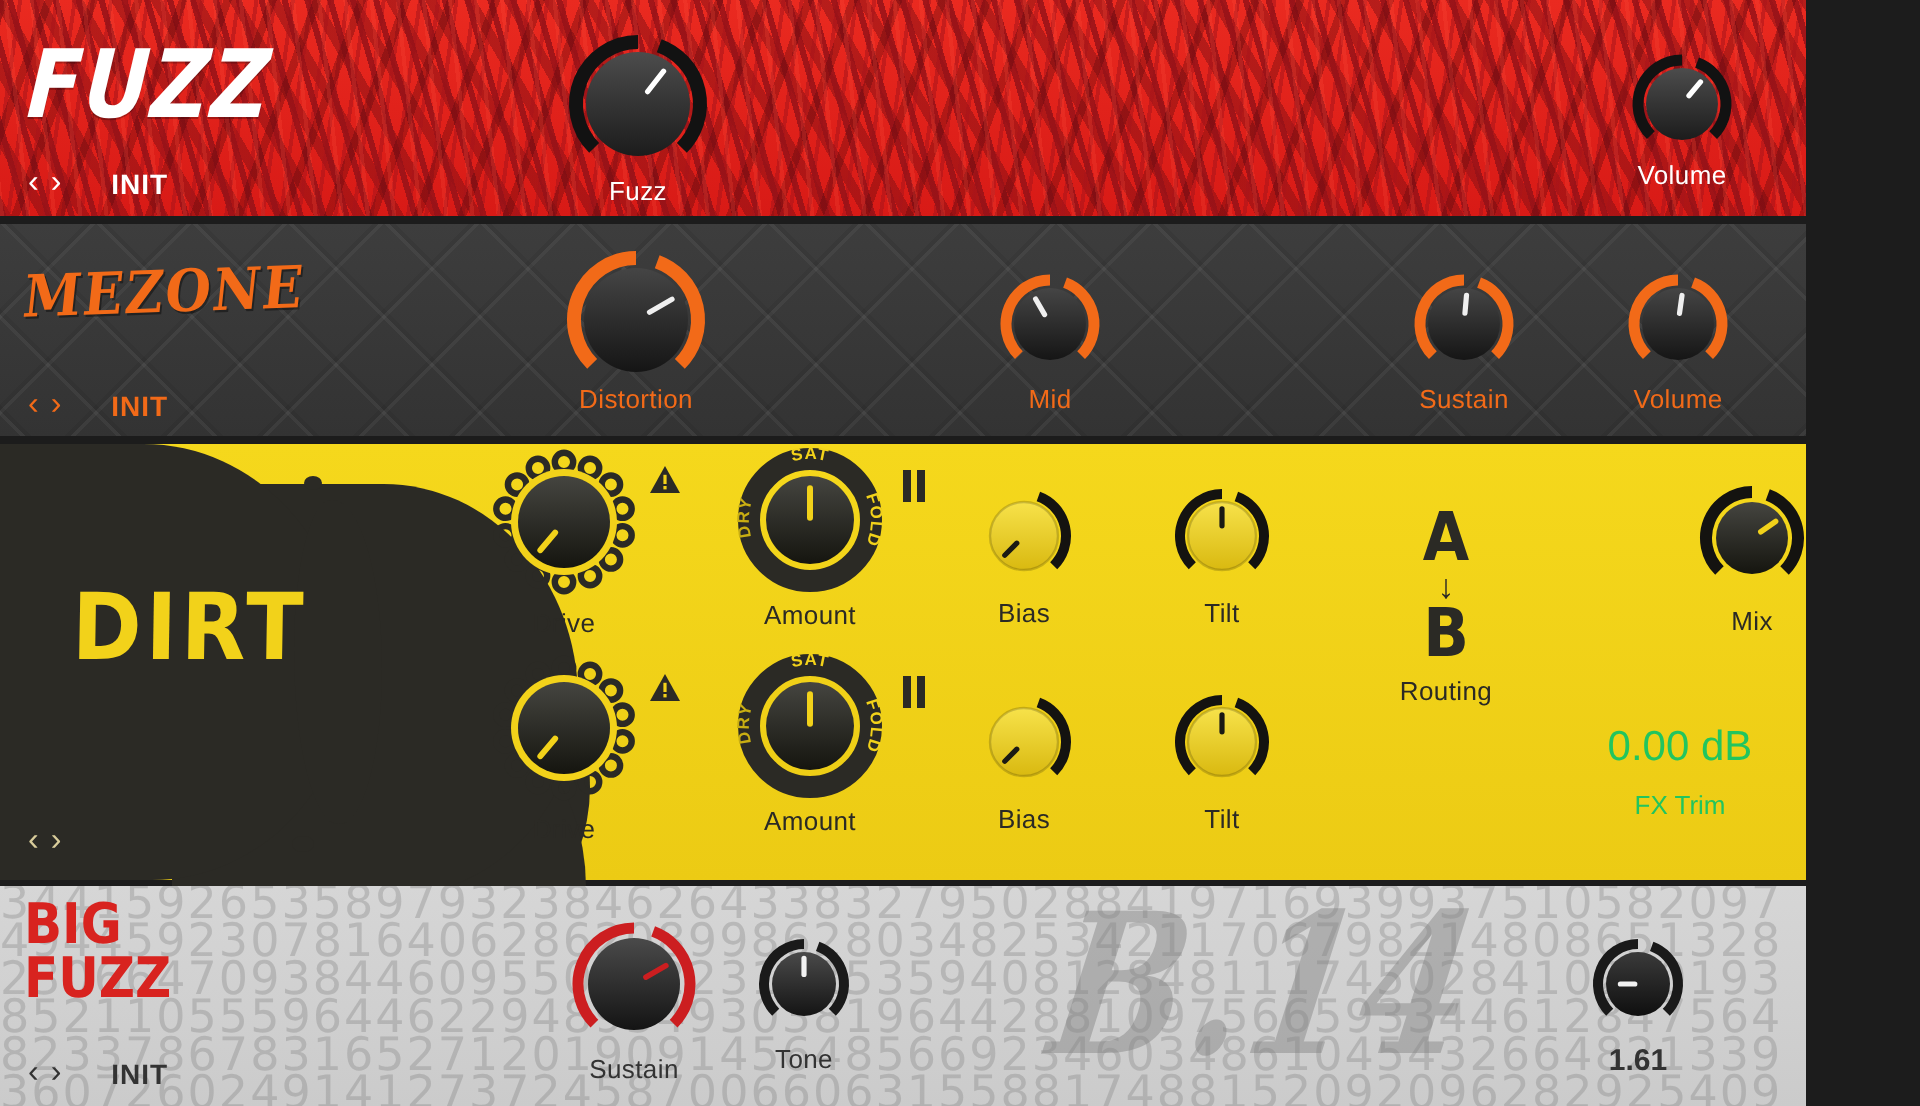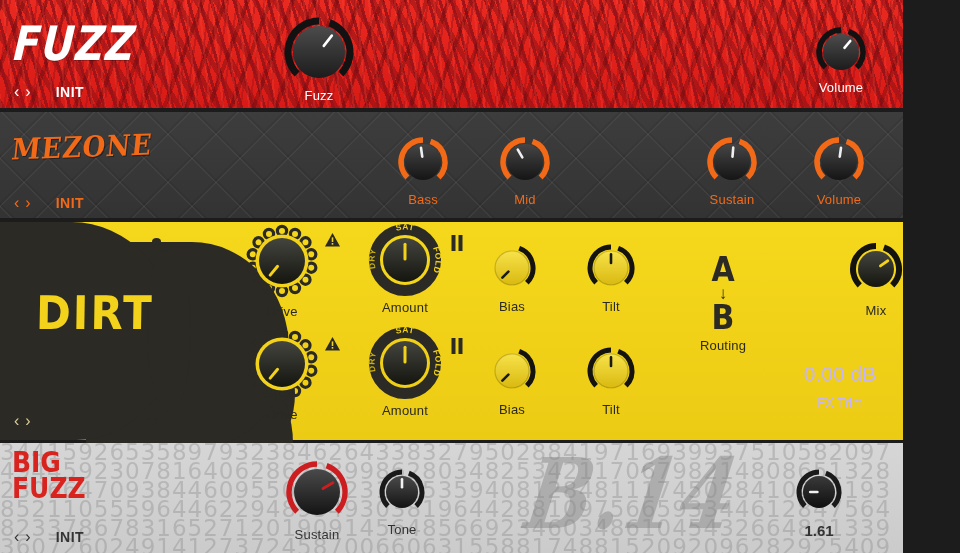--- a/index.html
+++ b/index.html
@@ -145,21 +145,21 @@
 
   
   .routing { position: absolute; text-align: center; color: #2b2a25; }
   .routing .ab {
     font-family: "DejaVu Sans", sans-serif;
     font-weight: 900; font-size: 30px; line-height: 30px;
     transform: scaleY(1.12);
   }
   .routing .arrow { font-size: 17px; line-height: 16px; margin: 1px 0; }
 
-  .fxtrim { position: absolute; text-align: center; color: #c4b5fd; }
+  .fxtrim { position: absolute; text-align: center; color: #22c55e; }
   .fxtrim .val { font-size: 21px; }
   .fxtrim .cap { font-size: 13px; margin-top: 9px; }
 </style>
 </head>
 <body>
 
 <div id="rack">
 
   <div class="panel" id="panel-fuzz">
     <div class="tex"></div>
@@ -210,36 +210,36 @@
   <div class="panel" id="panel-mezone">
     <div class="tex"></div>
   </div>
   <div class="logo-mezone">MEZONE</div>
   <div class="preset-nav lbl-orange" style="left:14px; top:194px;">
     <span class="arr">‹</span>
     <span class="arr">›</span>
     <span class="pname">INIT</span>
   </div>
 
-  <div class="knob-group" style="left:397px; top:142px; width:52px;">
-    <div class="knob" id="k-mez-1" style="width:52px;height:46px;">
-        <svg width="52" height="46" viewBox="0 0 52 46">
-          <path d="M 10.443650813895951 35.55634918610404 A 22 22 0 0 1 26 -2" fill="none" stroke="#f26a18" stroke-width="5.5" stroke-linecap="butt"></path>
-          <path d="M 33.52444315316471 -0.6732376572899845 A 22 22 0 0 1 41.55634918610404 35.55634918610404" fill="none" stroke="#f26a18" stroke-width="5.5" stroke-linecap="butt"></path>
-          <defs>
-            <linearGradient id="k-mez-1-g" x1="0" y1="0" x2="0" y2="1">
+  <div class="knob-group" style="left:282px; top:132px; width:72px;">
+    <div class="knob" id="k-mez-0" style="width:72px;height:56px;">
+        <svg width="72" height="56" viewBox="0 0 72 56">
+          <path d="M 14.07968978321702 49.92031021678297 A 31 31 0 0 1 36 -3" fill="none" stroke="#f26a18" stroke-width="7" stroke-linecap="butt"></path>
+          <path d="M 46.602624443095735 -1.1304712443631573 A 31 31 0 0 1 57.92031021678298 49.92031021678297" fill="none" stroke="#f26a18" stroke-width="7" stroke-linecap="butt"></path>
+          <defs>
+            <linearGradient id="k-mez-0-g" x1="0" y1="0" x2="0" y2="1">
               <stop offset="0" stop-color="#454545"></stop>
               <stop offset="1" stop-color="#151515"></stop>
             </linearGradient>
           </defs>
-          <circle cx="26" cy="20" r="18" fill="url(#k-mez-1-g)"></circle>
-          <line x1="25.24846525481565" y1="14.65255242879552" x2="23.99590734617506" y2="5.740139810121386" stroke="#efefef" stroke-width="2.6" stroke-linecap="round"></line>
-        </svg>
-      </div>
-    <div class="klabel lbl-orange">Bass</div>
+          <circle cx="36" cy="28" r="26" fill="url(#k-mez-0-g)"></circle>
+          <line x1="42.75499814951862" y1="24.1" x2="54.013328398716325" y2="17.6" stroke="#efefef" stroke-width="2.6" stroke-linecap="round"></line>
+        </svg>
+      </div>
+    <div class="klabel lbl-orange">Distortion</div>
   </div>
   <div class="knob-group" style="left:499px; top:142px; width:52px;">
     <div class="knob" id="k-mez-2" style="width:52px;height:46px;">
         <svg width="52" height="46" viewBox="0 0 52 46">
           <path d="M 10.443650813895951 35.55634918610404 A 22 22 0 0 1 26 -2" fill="none" stroke="#f26a18" stroke-width="5.5" stroke-linecap="butt"></path>
           <path d="M 33.52444315316471 -0.6732376572899845 A 22 22 0 0 1 41.55634918610404 35.55634918610404" fill="none" stroke="#f26a18" stroke-width="5.5" stroke-linecap="butt"></path>
           <defs>
             <linearGradient id="k-mez-2-g" x1="0" y1="0" x2="0" y2="1">
               <stop offset="0" stop-color="#454545"></stop>
               <stop offset="1" stop-color="#151515"></stop>

